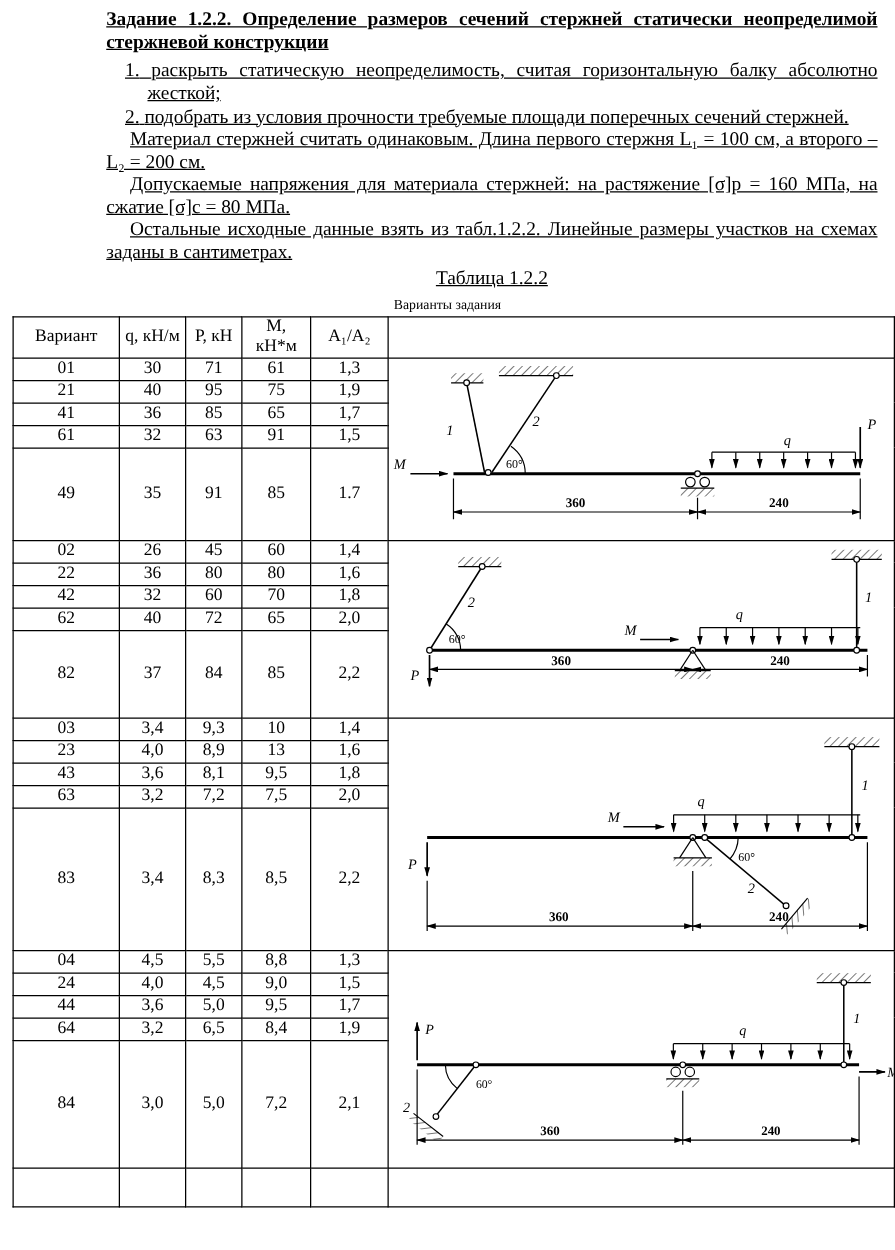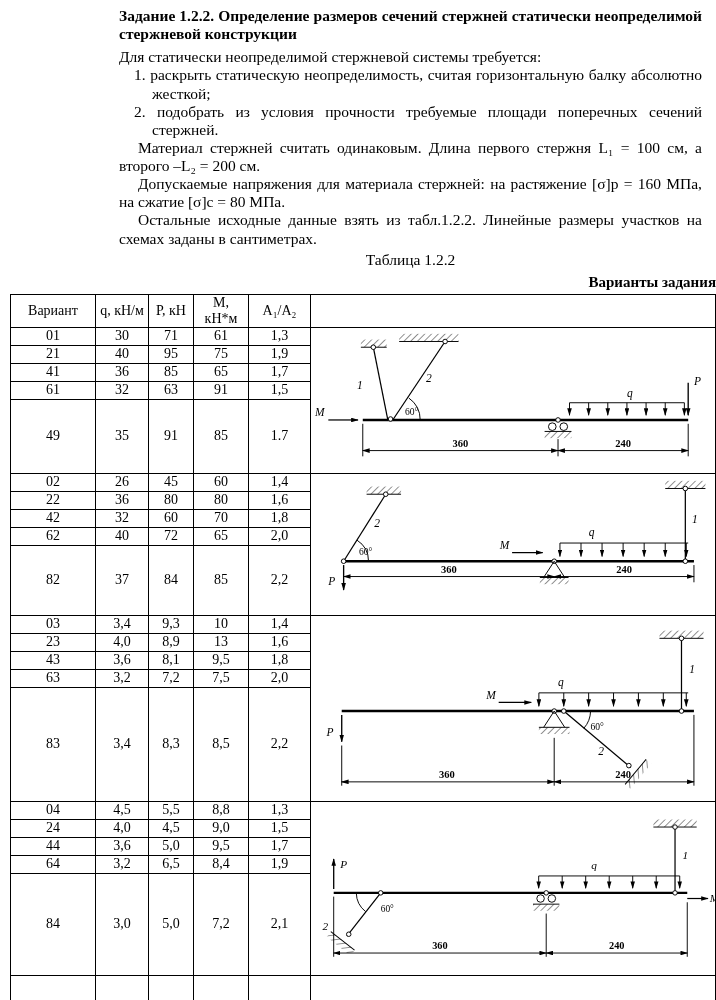--- a/index.html
+++ b/index.html
@@ -1,44 +1,43 @@
 <!DOCTYPE html>
 <html lang="ru"><head>
 <meta charset="utf-8">
 <style>
   html,body{margin:0;padding:0;background:#777;}
   .page{width:716px;height:1000px;overflow:hidden;background:#fff;color:#000;
         font-family:"Liberation Serif",serif;position:relative;margin:0 auto;}
-  .textblock{padding:7px 14px 0 119px;font-size:15.5px;line-height:1.17;text-align:justify;}
+  .textblock{padding:7px 14px 0 85px;font-size:15.5px;line-height:1.17;text-align:justify;text-decoration:underline;}
   p{margin:0;}
   .title{font-weight:bold;margin:0 0 5px 0;}
   .para{text-indent:19px;}
   .noind{text-indent:0;}
   .li{margin-left:15px;padding-left:18px;text-indent:-18px;}
   .tcaption{text-align:center;margin-top:3px;}
-  .theading{text-align:right;font-weight:bold;font-size:15px;margin:5px 0 3px 0;}
+  .theading{text-align:center;font-weight:normal;font-size:11px;margin:5px 0 3px 0;}
   .vtable{border-collapse:collapse;table-layout:fixed;width:705px;margin-left:10px;}
   .vtable th,.vtable td{border:1px solid #000;font-weight:normal;font-size:14px;
         text-align:center;vertical-align:middle;padding:0 2px;height:17px;overflow:hidden;}
   .vtable thead th{height:20px;}
   .diag-cell{padding:1px 0;}
   .diag-cell svg{display:block;margin:0 auto;}
   svg text{font-family:"Liberation Serif",serif;}
   .slbl{font-size:12px;font-style:italic;}
   .sang{font-size:10px;}
   .sdim{font-size:11px;font-weight:bold;}
 </style>
 </head>
 <body>
 
 <div class="page">
 
   <div class="textblock">
     <p class="title">Задание 1.2.2. Определение размеров сечений стержней статически неопределимой стержневой конструкции</p>
-    <p class="para noind">Для статически неопределимой стержневой системы требуется:</p>
     <div class="li"><span>1.</span>&nbsp;<span>раскрыть статическую неопределимость, считая горизонтальную балку абсолютно жесткой;</span></div>
     <div class="li"><span>2.</span>&nbsp;<span>подобрать из условия прочности требуемые площади поперечных сечений стержней.</span></div>
     <p class="para">Материал стержней считать одинаковым. Длина первого стержня L₁ = 100 см, а второго –L₂ = 200 см.</p>
     <p class="para">Допускаемые напряжения для материала стержней: на растяжение [σ]р = 160 МПа, на сжатие [σ]с = 80 МПа.</p>
     <p class="para">Остальные исходные данные взять из табл.1.2.2. Линейные размеры участков на схемах заданы в сантиметрах.</p>
     <p class="tcaption">Таблица 1.2.2</p>
   </div>
 
   <p class="theading">Варианты задания</p>
 

